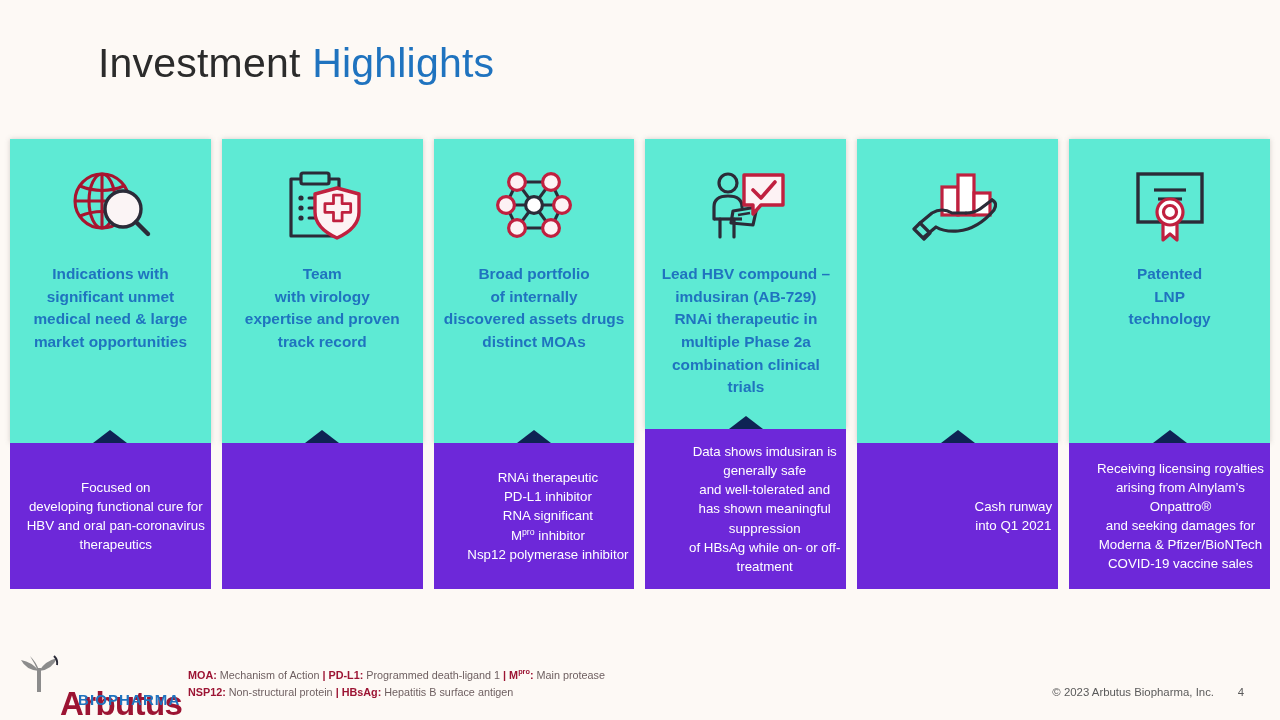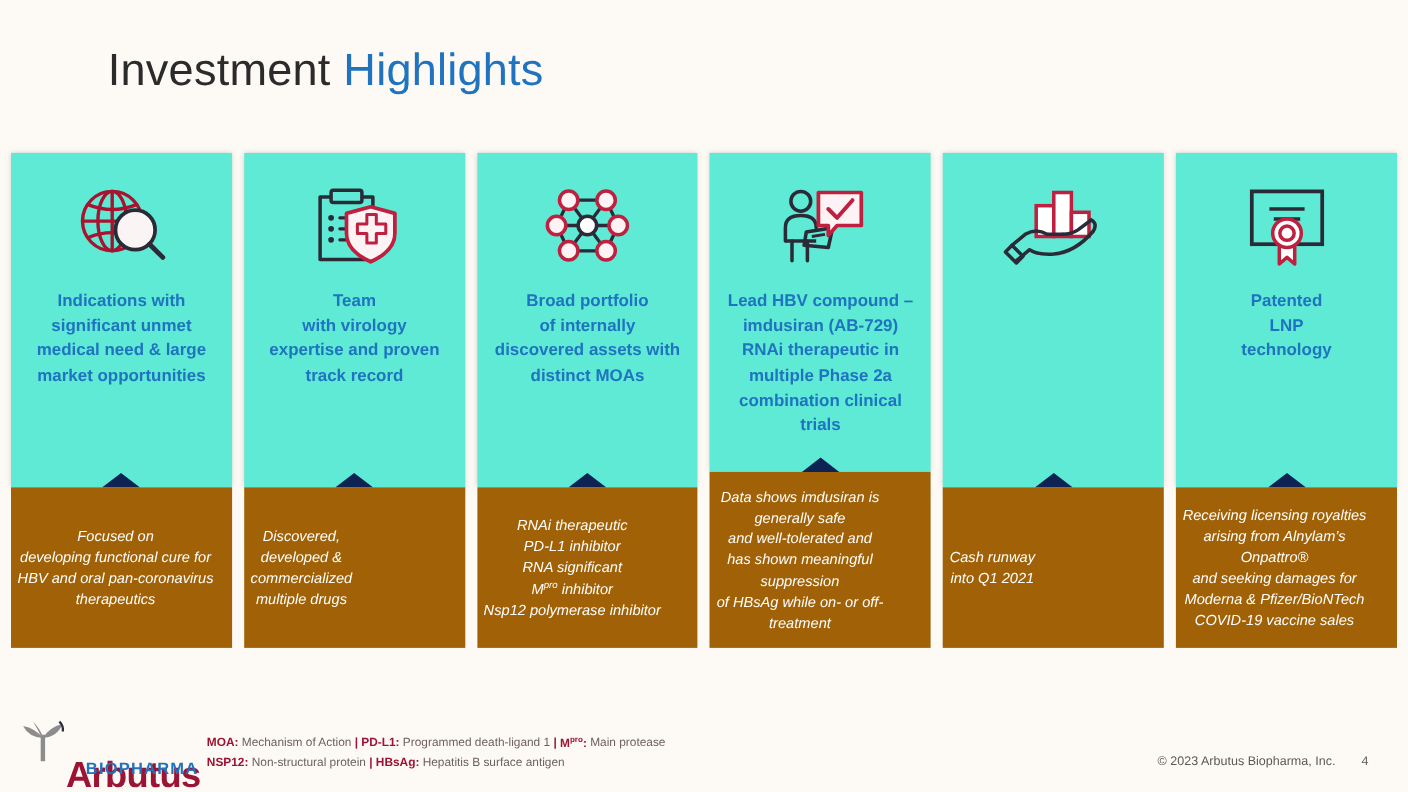--- a/index.html
+++ b/index.html
@@ -74,25 +74,24 @@
     font-size: 15.4px;
     font-weight: bold;
     line-height: 1.47;
   }
 
   
   .card-panel {
     position: absolute;
     left: 0; right: 0;
     bottom: 0;
-    background: #a16207;
+    background: #6d28d9;
     display: flex;
     align-items: center;
-    justify-content: flex-start;
-    font-style: italic;
+    justify-content: flex-end;
   }
   .card .card-panel { height: 146px; }
   .card:nth-child(4) .card-panel { height: 160px; }
 
   .notch {
     position: absolute;
     top: -13px;
     left: 50%;
     transform: translateX(-50%);
     width: 0; height: 0;
@@ -231,24 +230,20 @@
           <path d="M53 38 H63 V28 H73 V38 H83 V48 H73 V58 H63 V48 H53 Z" transform="translate(-10,-3) scale(0.86) translate(12,7)" fill="none" stroke="#c0203f" stroke-width="3.2" stroke-linejoin="round"></path>
         </svg>
       </div>
       <div class="card-heading" style="white-space:pre-line">Team
 with virology
 expertise and proven
 track record</div>
     </div>
     <div class="card-panel">
       <div class="notch"></div>
-      <div class="panel-text" style="white-space:pre-line">Discovered,
-developed &amp;
-commercialized
-multiple drugs</div>
     </div>
   </div>
 
   <div class="card">
     <div class="card-top">
       <div class="icon-wrap">
         <svg width="80" height="76" viewBox="0 0 80 76">
           <g stroke="#2b2b38" stroke-width="3">
             <line x1="23" y1="15" x2="57" y2="15"></line>
             <line x1="23" y1="61" x2="57" y2="61"></line>
@@ -268,21 +263,21 @@
             <circle cx="12" cy="38" r="8.4"></circle>
             <circle cx="68" cy="38" r="8.4"></circle>
             <circle cx="23" cy="61" r="8.4"></circle>
             <circle cx="57" cy="61" r="8.4"></circle>
           </g>
           <circle cx="40" cy="38" r="8.4" fill="#ffffff" stroke="#2b2b38" stroke-width="3.2"></circle>
         </svg>
       </div>
       <div class="card-heading" style="white-space:pre-line">Broad portfolio
 of internally
-discovered assets with
+discovered assets drugs
 distinct MOAs</div>
     </div>
     <div class="card-panel">
       <div class="notch"></div>
       <div class="panel-text">
         <span>RNAi therapeutic</span><br>
         <span>PD-L1 inhibitor</span><br>
         <span>RNA significant</span><br>
         <span>M<sup>pro</sup> inhibitor</span><br>
         <span>Nsp12 polymerase inhibitor</span>

